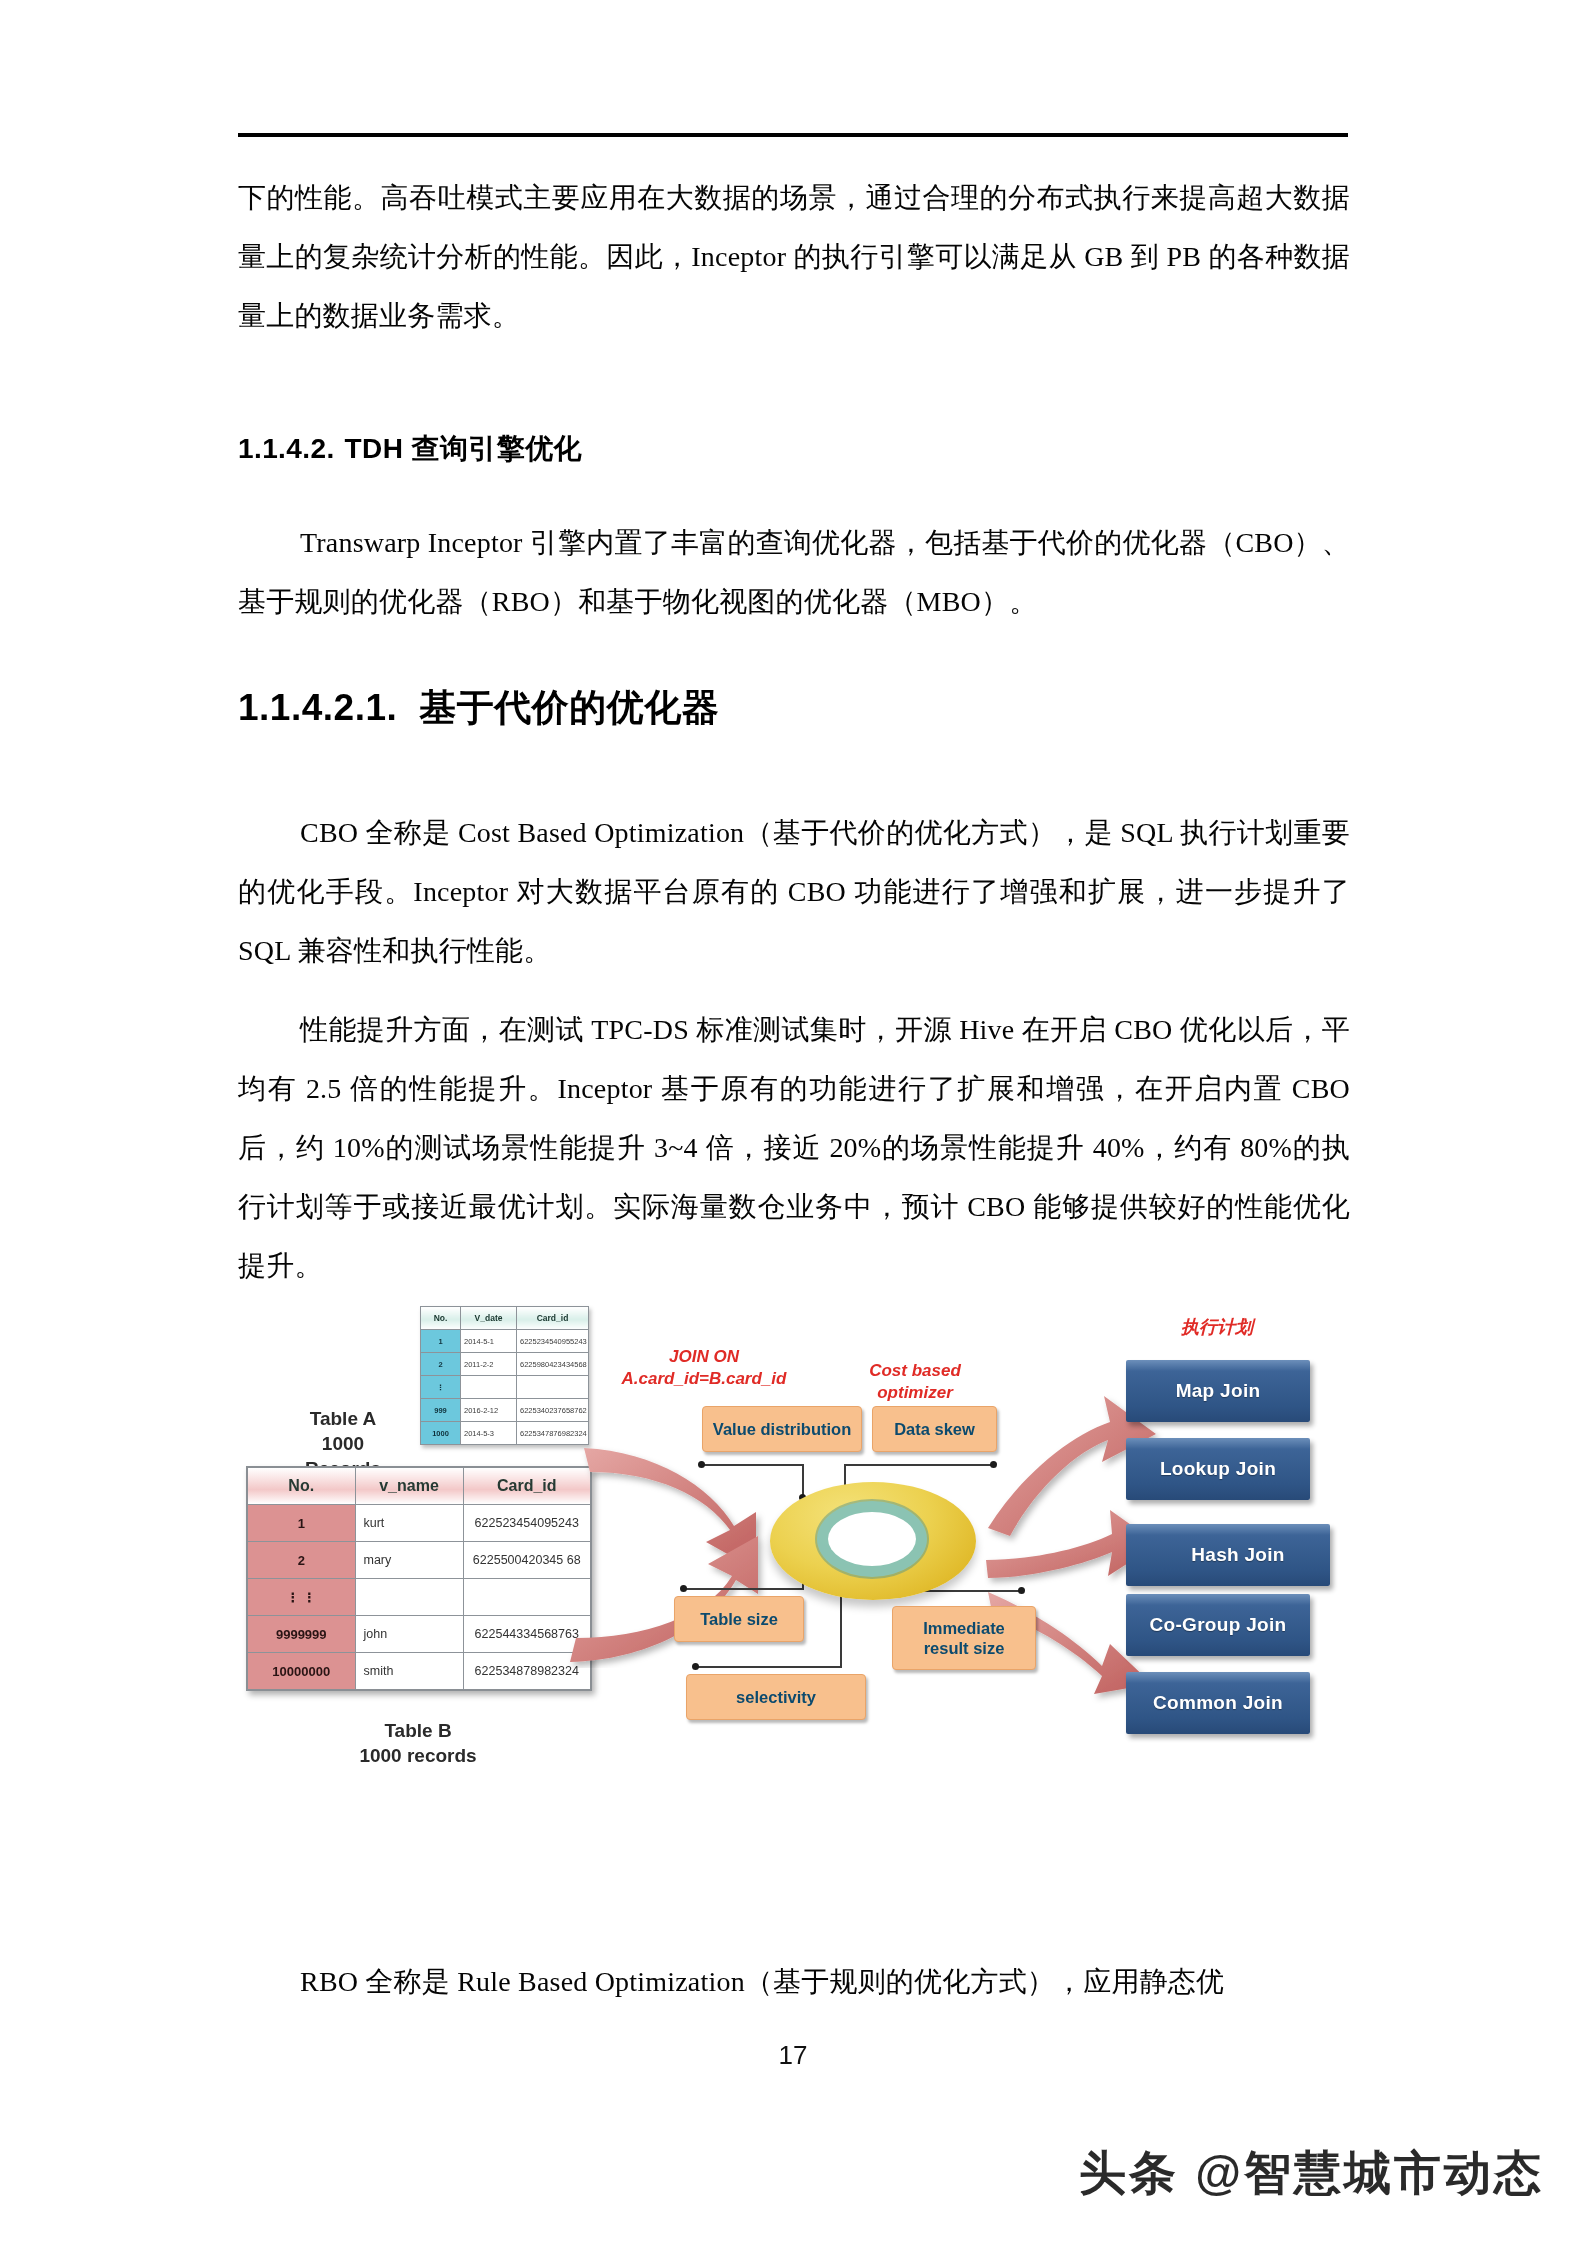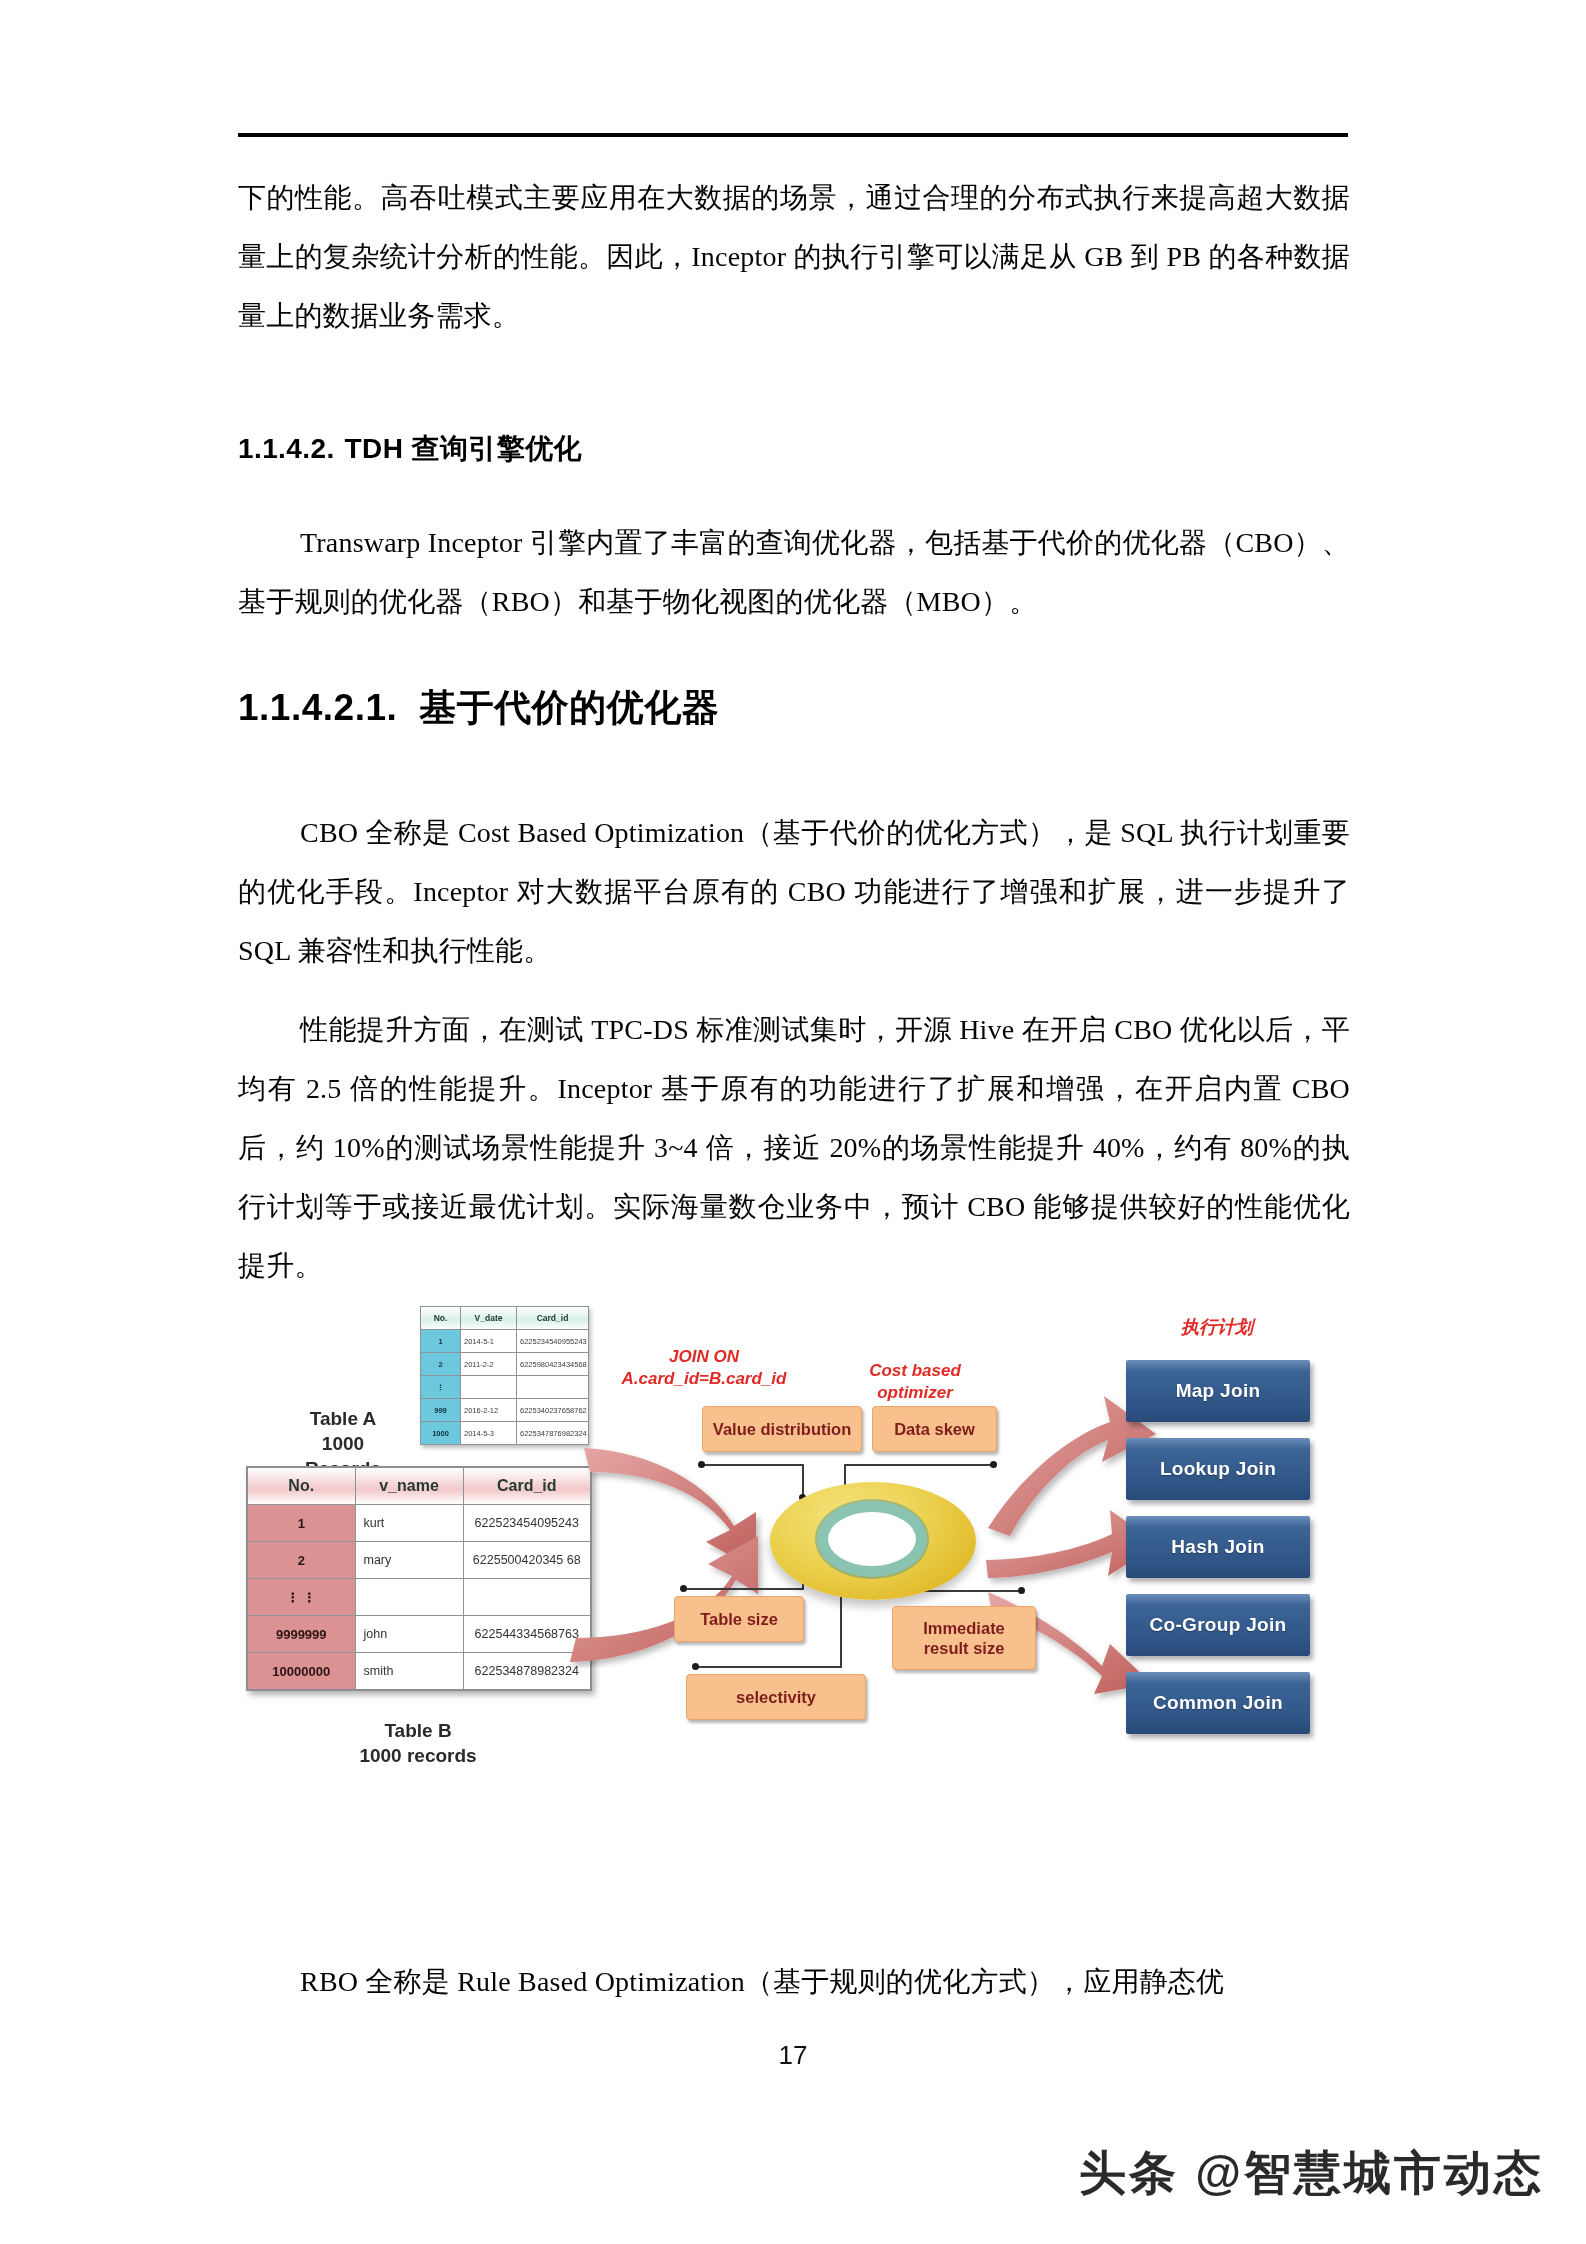--- a/index.html
+++ b/index.html
@@ -188,21 +188,21 @@
   #lbl-plan { left:882px; top:28px; width:190px; font-size:18px; }
 
   
   .factor {
     position:absolute;
     background:#f8c08d;
     border:1px solid #e9a469;
     border-radius:4px;
     box-shadow:2px 3px 3px rgba(0,0,0,.28);
     font-family:"Liberation Sans","DejaVu Sans",sans-serif;
-    font-weight:bold; font-size:16.5px; color:#7f1d1d;
+    font-weight:bold; font-size:16.5px; color:#0c4a6e;
     display:flex; align-items:center; justify-content:center;
     text-align:center; line-height:20px;
     padding:0 6px; box-sizing:border-box;
   }
   #f-value  { left:462px; top:118px; width:160px; height:46px; }
   #f-skew   { left:632px; top:118px; width:125px; height:46px; }
   #f-tsize  { left:434px; top:308px; width:130px; height:46px; }
   #f-select { left:446px; top:386px; width:180px; height:46px; }
   #f-immed  { left:652px; top:318px; width:144px; height:64px; }
 
@@ -443,21 +443,21 @@
     <div id="f-select" class="factor">selectivity</div>
     <div id="f-immed" class="factor">
       <div>
         <div>Immediate</div>
         <div>result size</div>
       </div>
     </div>
 
     <div class="planbox" style="top:72px;">Map Join</div>
     <div class="planbox" style="top:150px;">Lookup Join</div>
-    <div class="planbox" style="top:228px;">Hash Join</div>
+    <div class="planbox" style="top:236px;padding-left:20px;">Hash Join</div>
     <div class="planbox" style="top:306px;">Co-Group Join</div>
     <div class="planbox" style="top:384px;">Common Join</div>
 
   </div>
   </div>
 
 
   <p id="p-rbo" class="para indent">RBO 全称是 Rule Based Optimization（基于规则的优化方式），应用静态优</p>
 
   <div class="page-number">17</div>

